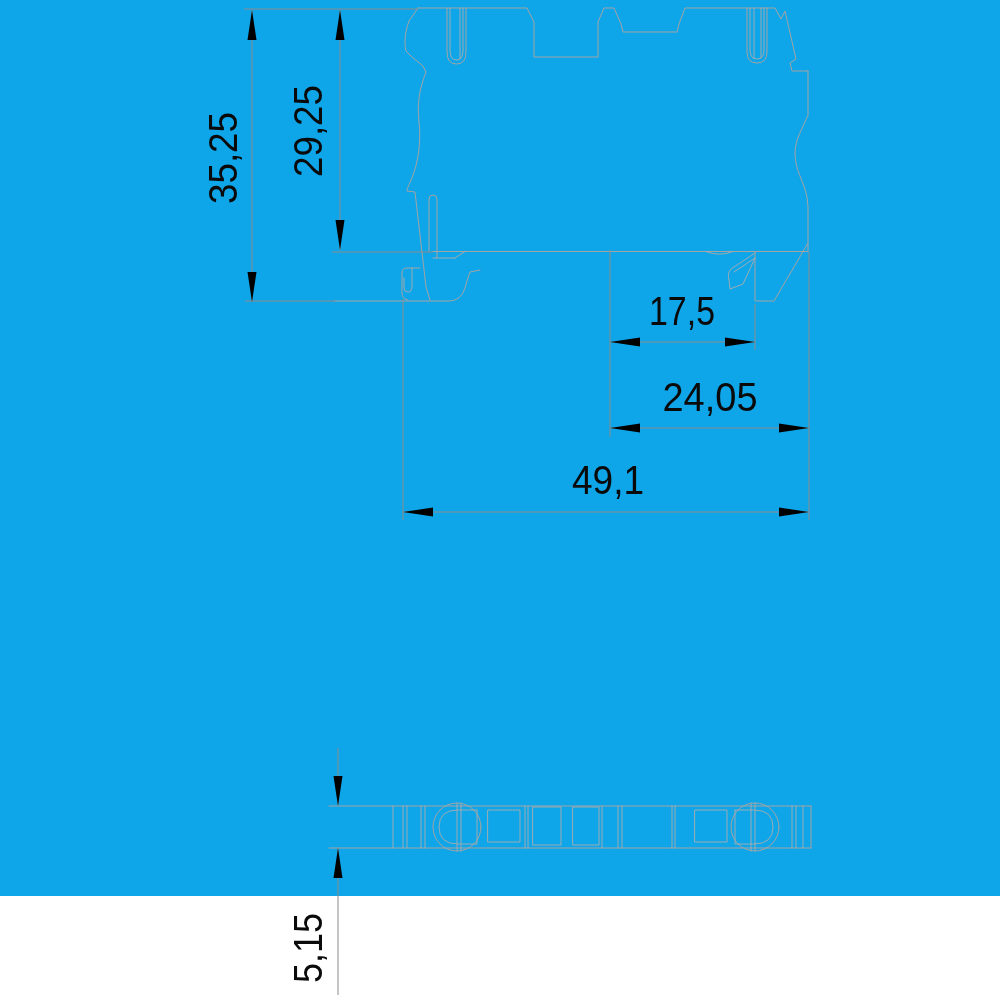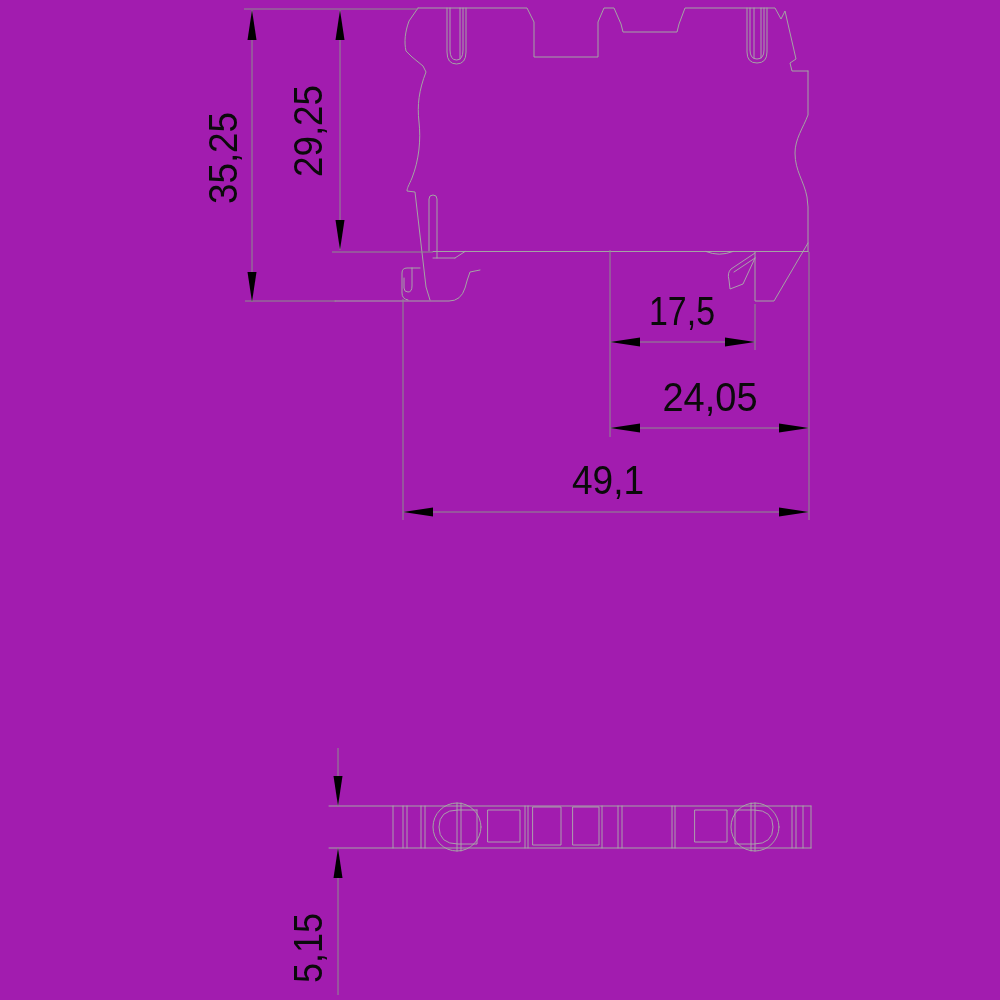--- a/index.html
+++ b/index.html
@@ -1,16 +1,16 @@
 <!DOCTYPE html>
 <html><head>
 <meta charset="utf-8">
 <style>
   html,body{margin:0;padding:0;background:#ffffff;width:1000px;height:1000px;overflow:hidden;}
-  .canvas-wrap{position:relative;width:1000px;height:1000px;background:#a21caf;}
+  .canvas-wrap{position:relative;width:1000px;height:896px;background:#0ea5e9;}
   svg{display:block;}
   .outline{stroke:#a4a4a4;stroke-width:1;fill:none;stroke-linecap:round;stroke-linejoin:round;}
   .outline2{stroke:#adadad;stroke-width:0.9;fill:none;stroke-linecap:round;stroke-linejoin:round;}
   .dimline{stroke:#8d8d8d;stroke-width:1;fill:none;stroke-linecap:butt;}
   .arrow{fill:#000000;stroke:none;}
   .dimtext{fill:#0a0a0a;font-family:"Liberation Sans","DejaVu Sans",sans-serif;font-size:40px;font-weight:400;}
 </style>
 </head>
 <body>
 

